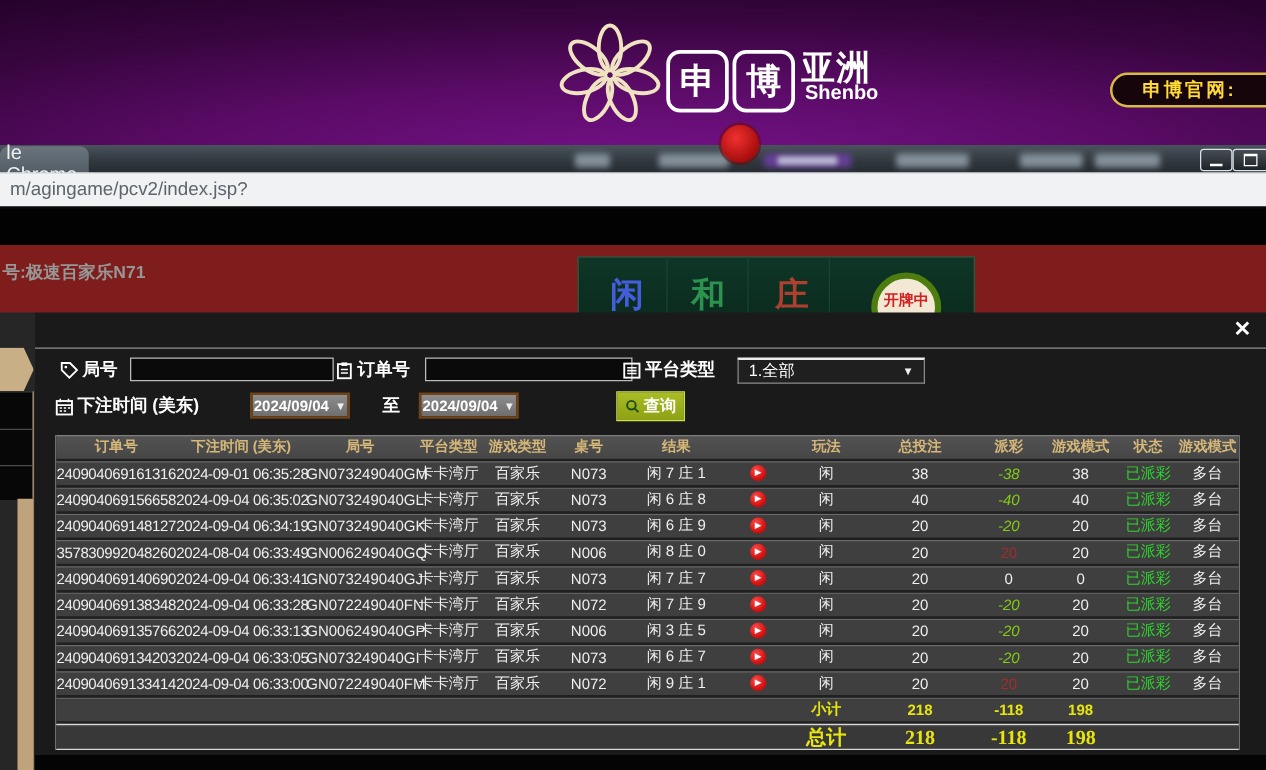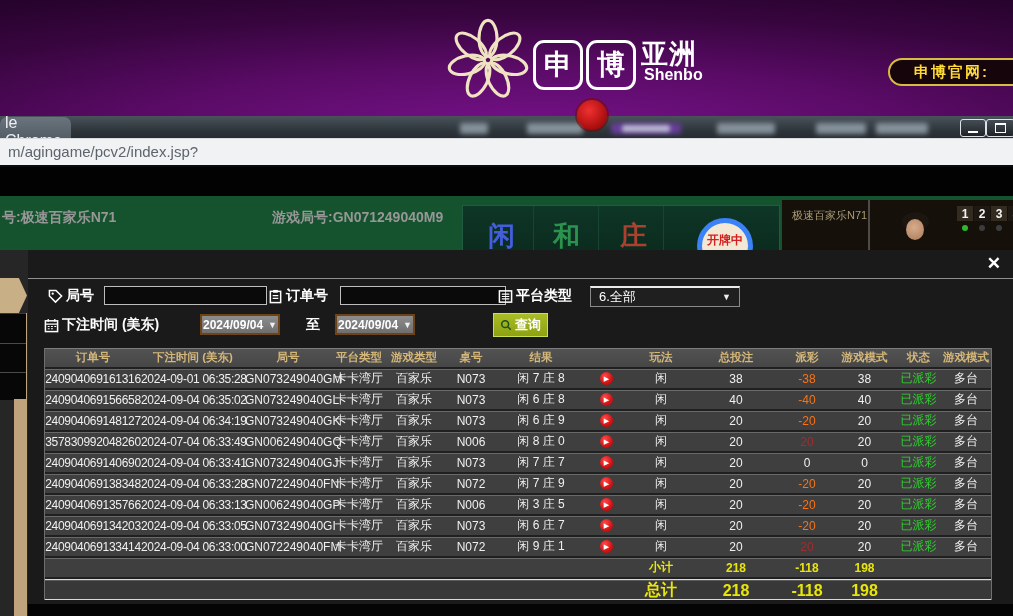--- a/index.html
+++ b/index.html
@@ -38,28 +38,28 @@
   .minglyph{width:10px;height:2px;background:#fff;margin-bottom:3px;}
   .maxglyph{width:9px;height:7px;border:1px solid #fff;border-top:2px solid #fff;}
 
   
   .urlbar{left:0;top:138px;width:1013px;height:26px;background:#f1f2f4;
     border-top:1px solid #d9dbde;border-bottom:3px solid #0b0b0b;}
   .urltext{left:8px;top:143px;color:#5d646b;font-size:15px;}
 
   
   .gamebg{left:0;top:167px;width:1013px;height:95px;background:#020202;}
-  .gstrip{left:0;top:196px;width:1013px;height:66px;background:#14532d;}
+  .gstrip{left:0;top:196px;width:1013px;height:66px;background:#7f1d1d;}
   .ginfo{color:#979797;font-weight:bold;font-size:14px;top:13px;}
   .greenpanel{left:462px;top:9px;width:316px;height:57px;border:1px solid #235b42;
     background:linear-gradient(#0e3627,#0a291d);}
   .zone{position:absolute;top:12px;font-size:27px;font-weight:bold;opacity:.9;}
   .zsep{position:absolute;top:0;width:1px;height:100%;background:#174434;}
   .statuscircle{left:697px;top:22px;width:46px;height:46px;border-radius:50%;z-index:2;
-    background:#f3e8d4;border:5px solid #3b82f6;display:flex;justify-content:center;}
+    background:#f3e8d4;border:5px solid #4d7c0f;display:flex;justify-content:center;}
   .statustext{color:#d32020;font-weight:bold;font-size:12px;margin-top:9px;}
   .video{left:782px;top:4px;width:231px;height:62px;background:#15100a;overflow:hidden;}
   .vtitle{left:10px;top:8px;color:#aa9c77;font-size:11px;position:absolute;}
   .vline{left:86px;top:0;width:2px;height:100%;background:rgba(225,225,225,.28);position:absolute;}
   .hair{left:120px;top:12px;width:27px;height:19px;border-radius:50%;background:#1d1510;position:absolute;}
   .face{left:124px;top:19px;width:18px;height:21px;border-radius:50%;position:absolute;
     background:radial-gradient(circle at 45% 40%, #d8ac8a, #a97a5c);filter:blur(.5px);}
   .camnum{position:absolute;top:6px;width:16px;height:15px;color:#f3f3f3;font-size:12px;font-weight:bold;
     display:flex;align-items:center;justify-content:center;}
   .camdot{position:absolute;top:25px;width:6px;height:6px;border-radius:50%;}
@@ -97,21 +97,21 @@
   .btable{left:16px;top:98px;width:946px;position:absolute;background:#202020;
     border-left:1px solid #6f6f6f;border-right:1px solid #6f6f6f;}
   .trow{display:grid;grid-template-columns:96px 104px 86px 56px 54px 60px 80px 50px 60px 90px 52px 63px 45px 50px;
     height:19px;margin-bottom:2px;align-items:center;}
   .thead{background:linear-gradient(#535353,#464646);color:#d5b779;font-weight:bold;font-size:11.5px;
     box-shadow:inset 0 1px 0 rgba(255,255,255,.25);}
   .drow{background:#3f3f3f;color:#f0f0f0;font-size:12px;
     box-shadow:inset 0 1px 0 rgba(255,255,255,.22);}
   .cell{text-align:center;white-space:nowrap;overflow:visible;}
   .c-order,.c-time{letter-spacing:-.3px;}
-  .pay-neg{color:#f97316;} .pay-pos{color:#a52c2c;} .pay-zero{color:#f0f0f0;}
+  .pay-neg{color:#84cc16;font-style:italic;} .pay-pos{color:#a52c2c;} .pay-zero{color:#f0f0f0;}
   .st-green{color:#2fd32f;}
   .playbtn{width:13px;height:13px;border-radius:50%;margin:0 auto;cursor:pointer;
     background:radial-gradient(circle at 38% 32%, #ff4a4a, #d31212 60%, #a40808);
     display:flex;align-items:center;justify-content:center;}
   .ptri{color:#fff;font-size:7px;line-height:1;margin-left:1px;}
   .srow{color:#e8e50e;font-weight:bold;}
   .sumline{height:1px;background:#d9d9d9;}
   .totalrow{background:#383838;box-shadow:inset 0 1px 0 rgba(255,255,255,.18);}
   .bottomblack{left:0;top:354px;width:100%;height:12px;background:#040404;position:absolute;}
 </style>
@@ -153,45 +153,30 @@
 <div class="abs winbtn maxb">
     <span class="maxglyph"></span>
   </div>
 
 <div class="abs urlbar"></div>
 <div class="abs urltext">m/agingame/pcv2/index.jsp?</div>
 
 <div class="abs gamebg"></div>
 <div class="abs gstrip">
   <div class="abs ginfo" style="left:2px;">号:极速百家乐N71</div>
-  <div class="abs ginfo" style="left:272px;">游戏局号:GN071249040M9</div>
   <div class="abs greenpanel">
     <div class="zone" style="left:25px;color:#4a63f0;">闲</div>
     <div class="zone" style="left:90px;color:#2f9e52;">和</div>
     <div class="zone" style="left:157px;color:#c04232;">庄</div>
     <div class="zsep" style="left:70px;"></div>
     <div class="zsep" style="left:135px;"></div>
     <div class="zsep" style="left:200px;"></div>
   </div>
   <div class="abs statuscircle">
     <span class="statustext">开牌中</span>
-  </div>
-  <div class="abs video">
-    <div class="vline"></div>
-    <div class="hair"></div>
-    <div class="face"></div>
-    <span class="vtitle">极速百家乐N71</span>
-    <div class="camnum" style="left:175px;background:#332b20;">1</div>
-    <div class="camnum" style="left:192px;background:#1d1812;">2</div>
-    <div class="camnum" style="left:209px;background:#332b20;">3</div>
-    <div class="camnum" style="left:226px;background:#1d1812;">4</div>
-    <div class="camdot" style="left:180px;background:#2db82d;"></div>
-    <div class="camdot" style="left:197px;background:#3c3c3c;"></div>
-    <div class="camdot" style="left:214px;background:#3c3c3c;"></div>
-
   </div>
 </div>
 
 <div class="abs sliverbg">
   <div class="tantab"></div>
   <div class="tansliver"></div>
   <div class="blackstack">
     <div class="stackline" style="top:29px;"></div>
     <div class="stackline" style="top:58px;"></div>
   </div>
@@ -215,21 +200,21 @@
     <path d="M5 7 H11 M5 10 H11" stroke="#fff" stroke-width="1.2"></path>
   </svg>
   <span class="flabel" style="left:258px;top:37px;">订单号</span>
   <input class="tinput" style="left: 312px; top: 36px; width: 166px;">
   <svg class="ficon" style="left:470px;top:39px;" viewBox="0 0 16 16">
     <rect x="1.5" y="2" width="13" height="12" fill="none" stroke="#fff" stroke-width="1.6"></rect>
     <path d="M4 5.5 H12 M4 8 H12 M4 10.5 H12" stroke="#fff" stroke-width="1.3"></path>
   </svg>
   <span class="flabel" style="left:488px;top:37px;">平台类型</span>
   <div class="pselect" style="left:562px;top:36px;">
-    <span>6.全部</span>
+    <span>1.全部</span>
     <span class="arrow">▼</span>
   </div>
 
   <svg class="ficon" style="left:16px;top:68px;" viewBox="0 0 16 16">
     <rect x="1.5" y="3" width="13" height="11.5" fill="none" stroke="#fff" stroke-width="1.6"></rect>
     <path d="M4.5 1 V4 M11.5 1 V4 M1.5 6.5 H14.5" stroke="#fff" stroke-width="1.4"></path>
     <path d="M4 9 H6 M7.5 9 H9.5 M11 9 H13 M4 11.5 H6 M7.5 11.5 H9.5" stroke="#fff" stroke-width="1.2"></path>
   </svg>
   <span class="flabel" style="left:34px;top:66px;">下注时间 (美东)</span>
   <div class="dselect" style="left:172px;top:64px;">
@@ -267,21 +252,21 @@
         <span class="cell">游戏模式</span>
       </div>
     <div>
         <div class="trow drow">
     <span class="cell c-order">240904069161316</span>
     <span class="cell c-time">2024-09-01 06:35:28</span>
     <span class="cell">GN073249040GM</span>
     <span class="cell">卡卡湾厅</span>
     <span class="cell">百家乐</span>
     <span class="cell">N073</span>
-    <span class="cell">闲 7 庄 8</span>
+    <span class="cell">闲 7 庄 1</span>
     <span class="cell">
       <span class="playbtn">
         <span class="ptri">▶</span>
       </span>
     </span>
     <span class="cell">闲</span>
     <span class="cell">38</span>
     <span class="cell pay-neg">-38</span>
     <span class="cell">38</span>
     <span class="cell st-green">已派彩</span>
@@ -322,21 +307,21 @@
     </span>
     <span class="cell">闲</span>
     <span class="cell">20</span>
     <span class="cell pay-neg">-20</span>
     <span class="cell">20</span>
     <span class="cell st-green">已派彩</span>
     <span class="cell">多台</span>
   </div>
         <div class="trow drow">
     <span class="cell c-order">357830992048260</span>
-    <span class="cell c-time">2024-07-04 06:33:49</span>
+    <span class="cell c-time">2024-08-04 06:33:49</span>
     <span class="cell">GN006249040GQ</span>
     <span class="cell">卡卡湾厅</span>
     <span class="cell">百家乐</span>
     <span class="cell">N006</span>
     <span class="cell">闲 8 庄 0</span>
     <span class="cell">
       <span class="playbtn">
         <span class="ptri">▶</span>
       </span>
     </span>
@@ -448,21 +433,21 @@
     <span class="cell">多台</span>
   </div>
       </div>
     <div class="trow drow srow">
       <span class="cell" style="grid-column:9;">小计</span>
       <span class="cell" style="grid-column:10;">218</span>
       <span class="cell" style="grid-column:11;">-118</span>
       <span class="cell" style="grid-column:12;">198</span>
     </div>
     <div class="sumline"></div>
-    <div class="trow srow totalrow" style="margin-bottom:0;">
+    <div class="trow srow totalrow" style="margin-bottom:0;font-family:Liberation Serif, serif;">
       <span class="cell" style="grid-column:9;">总计</span>
       <span class="cell" style="grid-column:10;">218</span>
       <span class="cell" style="grid-column:11;">-118</span>
       <span class="cell" style="grid-column:12;">198</span>
     </div>
     <div class="sumline"></div>
   </div>
 
   <div class="bottomblack"></div>
 </div>

